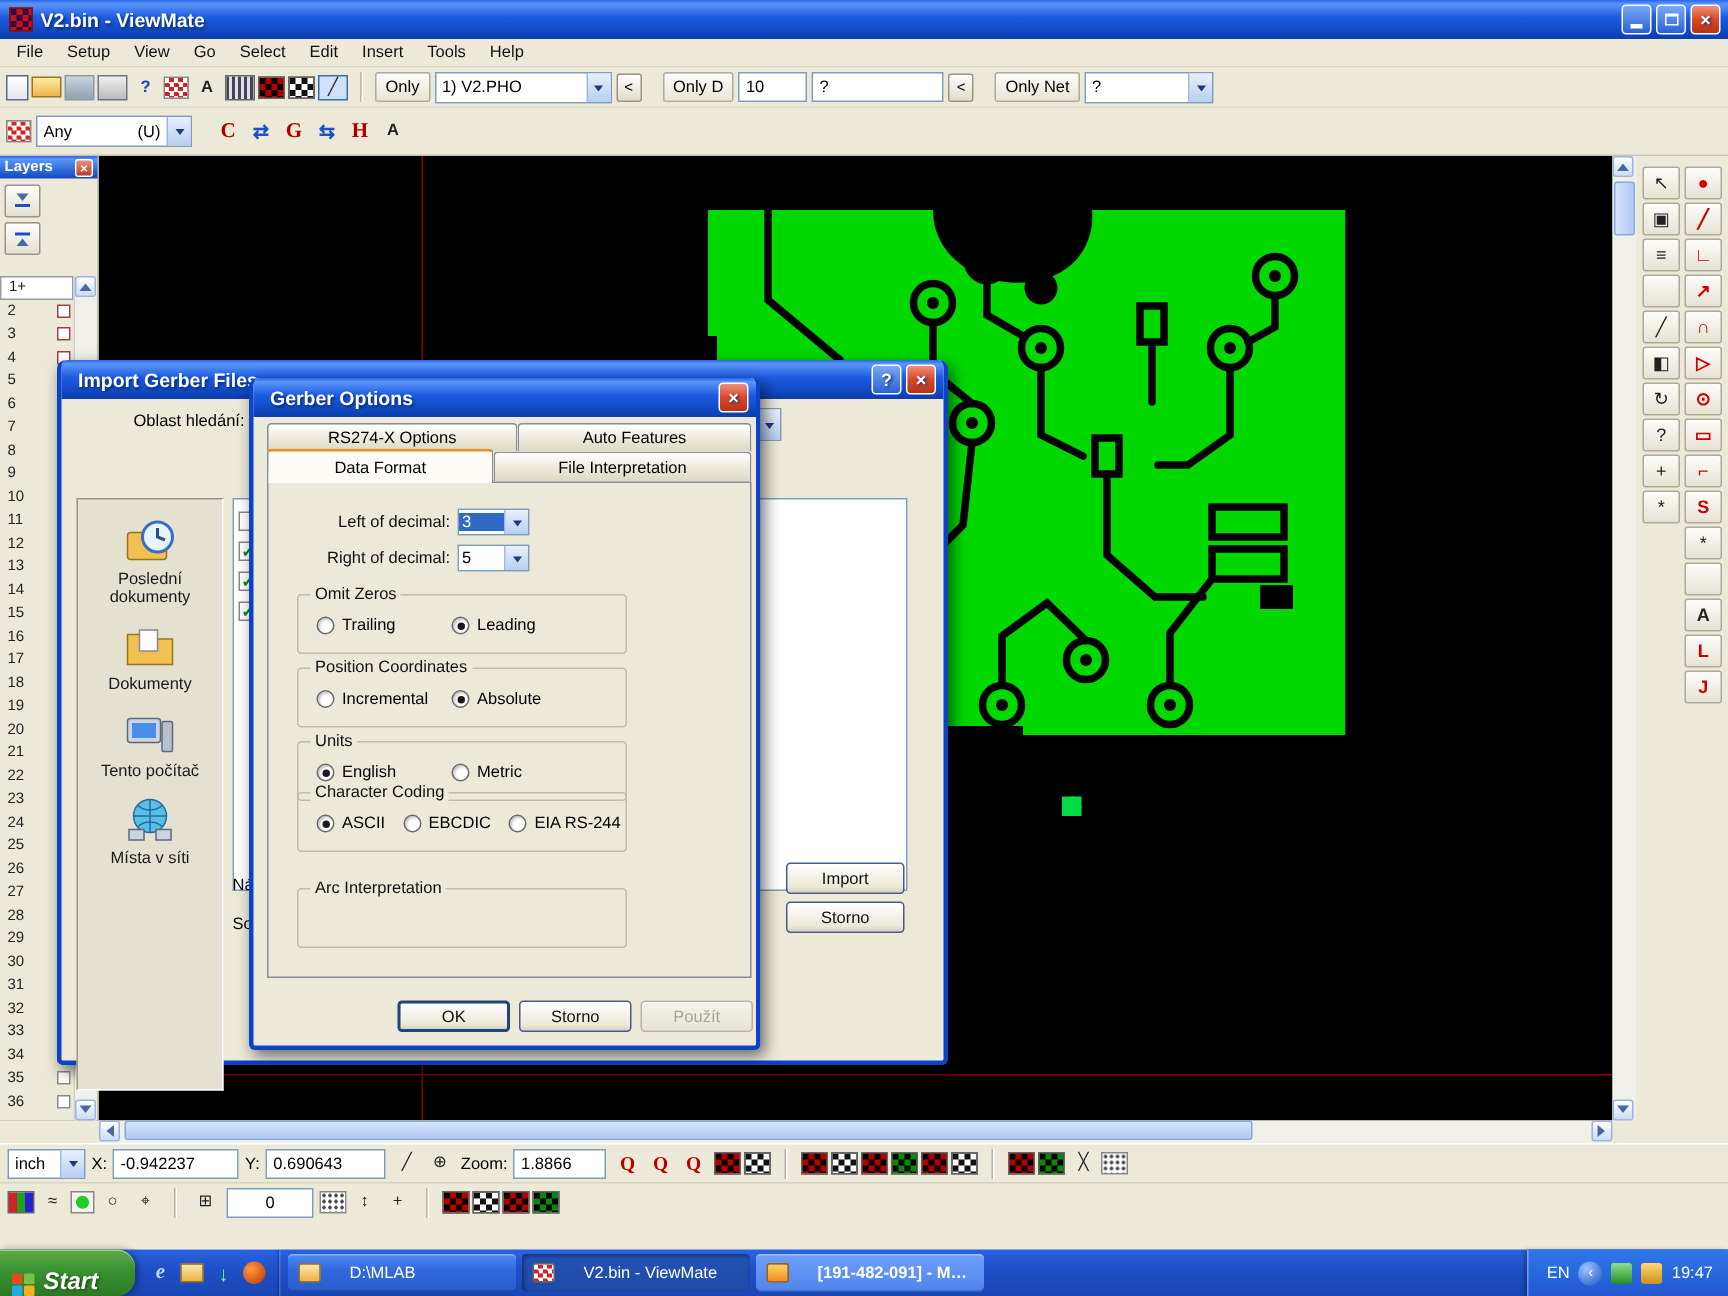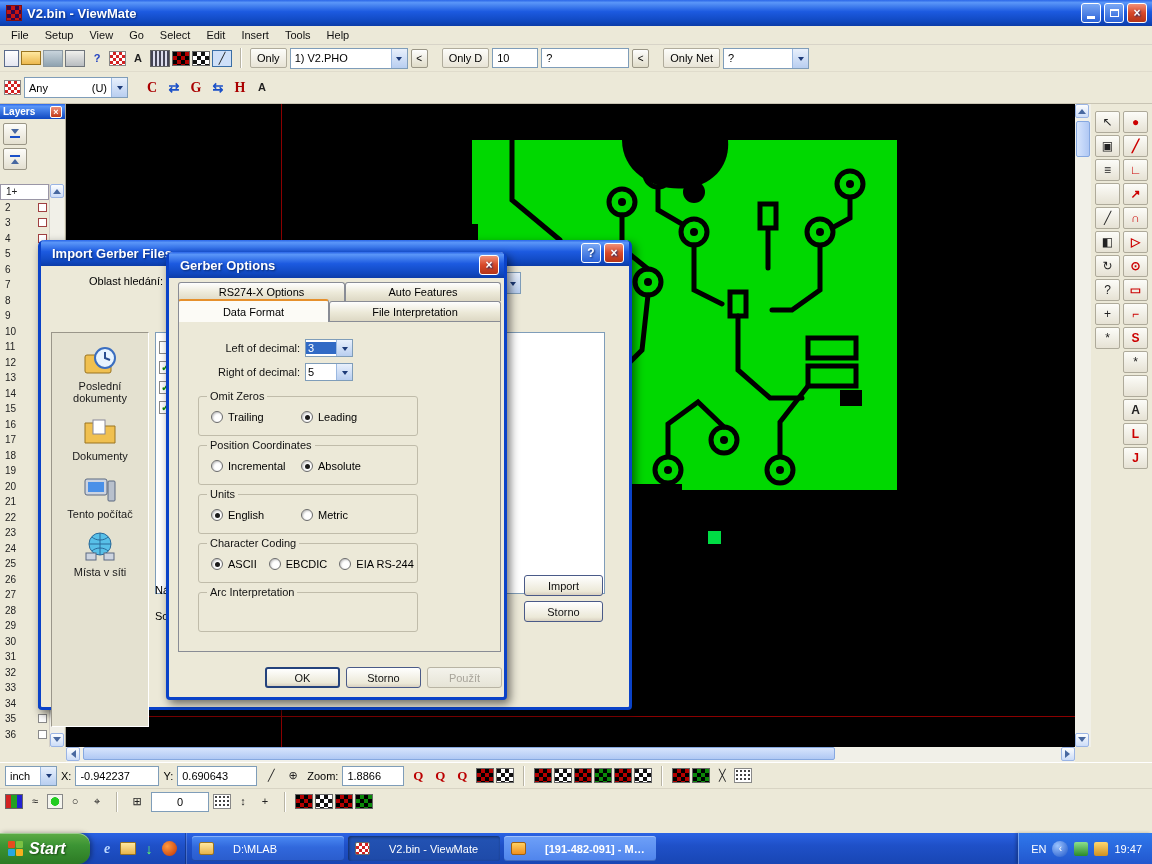--- a/index.html
+++ b/index.html
@@ -119,21 +119,21 @@
   .hscroll { position:absolute; left:66px; top:747px; width:1009px; height:15px; background:#f1f0e8; }
   .hthumb { position:absolute; left:17px; top:0; width:752px; height:13px; background:linear-gradient(#d6e4fc,#b0c8f4); border:1px solid #86a8e0; border-radius:2px; }
 
   
   .status1 { position:absolute; left:0; top:762px; width:1152px; height:26px; background:#ece9d8; border-top:1px solid #fff; display:flex; align-items:center; gap:4px; padding:0 5px; }
   .status2 { position:absolute; left:0; top:788px; width:1152px; height:26px; background:#ece9d8; border-top:1px solid #d8d4c4; display:flex; align-items:center; gap:4px; padding:0 5px; }
   .appgap { position:absolute; left:0; top:814px; width:1152px; height:19px; background:#ece9d8; }
 
   
   .taskbar { position:absolute; left:0; top:833px; width:1152px; height:31px; background:linear-gradient(#2a63e4,#1f50c8 40%,#1846b4); display:flex; align-items:stretch; }
-  .start { width:90px; border-radius:0 12px 12px 0; background:linear-gradient(#5eac46,#3c9434 40%,#2c7a24); display:flex; align-items:center; gap:6px; padding:0 12px 0 8px; color:#fff; font-weight:bold; font-style:italic; font-size:16px; text-shadow:1px 1px 2px #1a4a12; box-shadow:inset 0 1px rgba(255,255,255,.4), 2px 0 5px rgba(0,0,0,.35); flex:0 0 auto; }
+  .start { width:90px; border-radius:0 12px 12px 0; background:linear-gradient(#5eac46,#3c9434 40%,#2c7a24); display:flex; align-items:flex-end; gap:6px; padding:0 12px 0 8px; color:#fff; font-weight:bold; font-style:italic; font-size:16px; text-shadow:1px 1px 2px #1a4a12; box-shadow:inset 0 1px rgba(255,255,255,.4), 2px 0 5px rgba(0,0,0,.35); flex:0 0 auto; }
   .flag { display:grid; grid-template-columns:7px 7px; grid-template-rows:7px 7px; gap:1px; }
   .flag span { border-radius:1px; }
   .qlzone { display:flex; align-items:center; gap:4px; padding:0 8px; border-right:1px solid rgba(0,0,0,.25); box-shadow:1px 0 rgba(255,255,255,.2); }
   .ql { width:18px; height:18px; display:inline-flex; align-items:center; justify-content:center; border-radius:2px; font-size:14px; }
   .ql-e { color:#bcd8ff; font-weight:bold; font-style:italic; font-family:"Liberation Serif", serif; }
   .ql-folder { background:linear-gradient(#ffe8a0,#e8b44c); width:16px; height:13px; border:1px solid #9a7420; border-radius:1px; }
   .ql-green { color:#66ff66; font-weight:bold; }
   .ql-globe { background:radial-gradient(circle at 35% 35%, #ff9a40, #c03000); border-radius:50%; width:15px; height:15px; }
   .taskzone { display:flex; flex:1; padding-left:4px; }
   .task { height:25px; margin:3px 2px 0; border-radius:3px; display:flex; align-items:center; gap:19px; padding:0 7px; color:#fff; background:linear-gradient(#4a8af4,#3168dc 45%,#2a5ccc); box-shadow:inset 0 1px rgba(255,255,255,.35), inset 0 -1px rgba(0,0,0,.2); width:152px; }
@@ -792,21 +792,21 @@
               <span class="radio sel"></span>
               <span>English</span>
             </label>
             <label class="fopt">
               <span class="radio"></span>
               <span>Metric</span>
             </label>
           </div>
         </div>
 
-        <div class="fgroup" style="left:19px;top:221px">
+        <div class="fgroup" style="left:19px;top:206px">
           <span class="fglegend">Character Coding</span>
           <div class="fopts">
             <label class="fopt m">
               <span class="radio sel"></span>
               <span>ASCII</span>
             </label>
             <label class="fopt m">
               <span class="radio"></span>
               <span>EBCDIC</span>
             </label>

